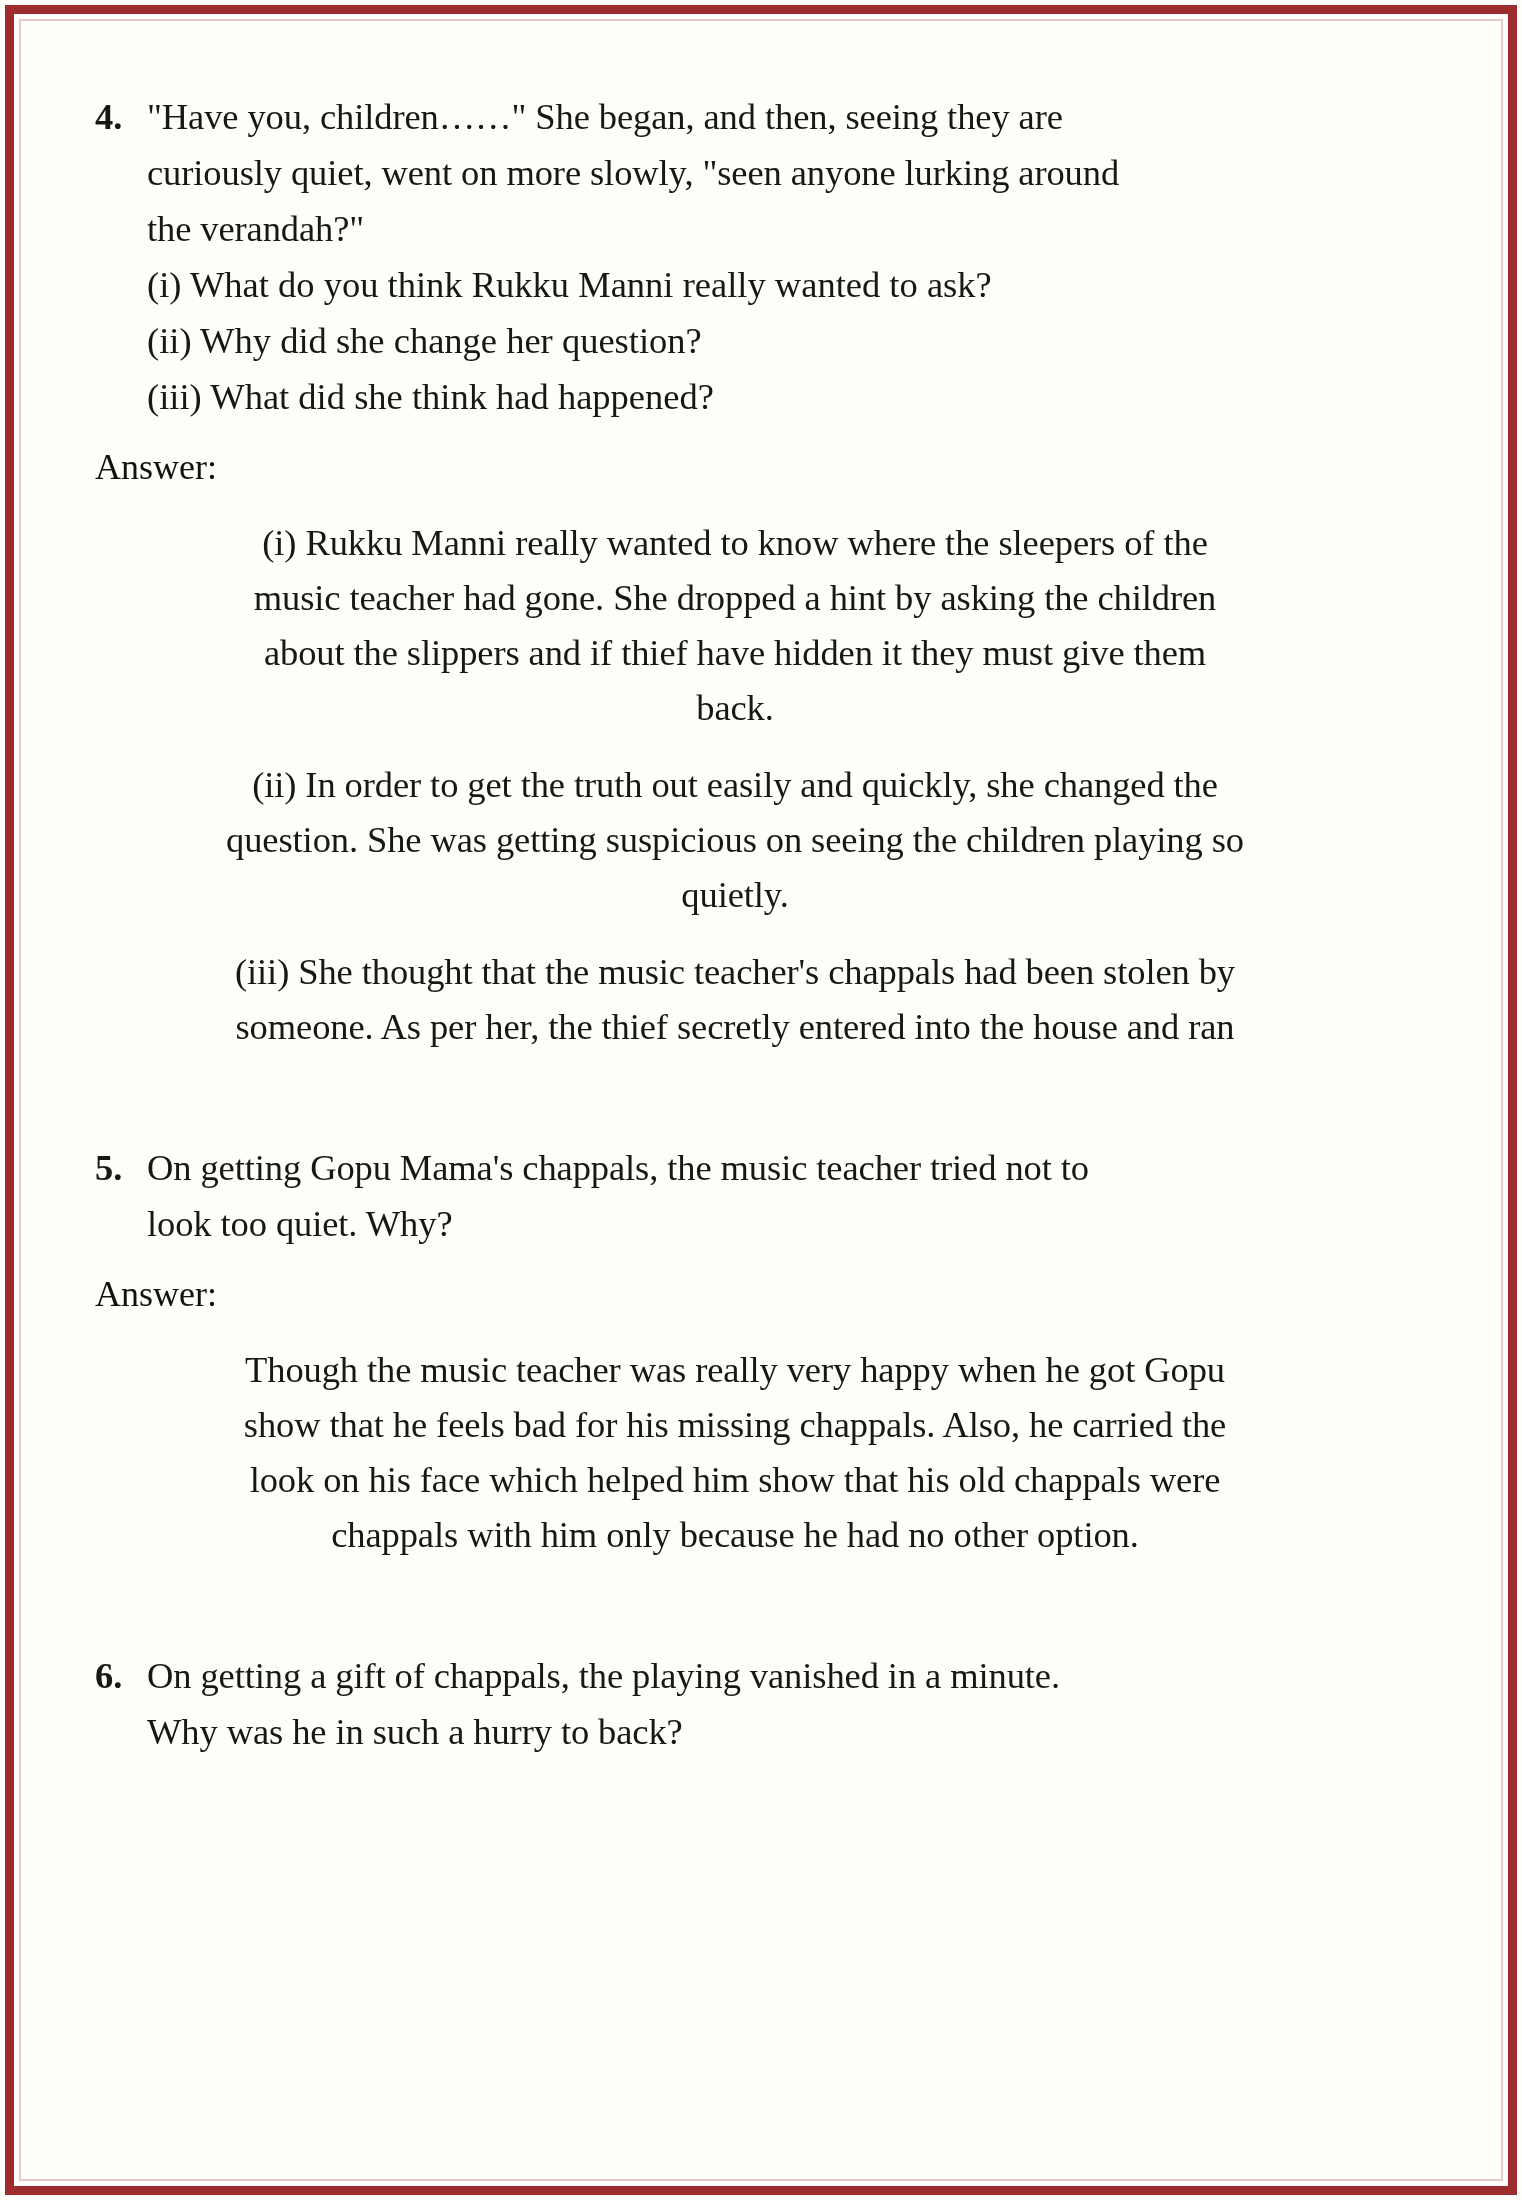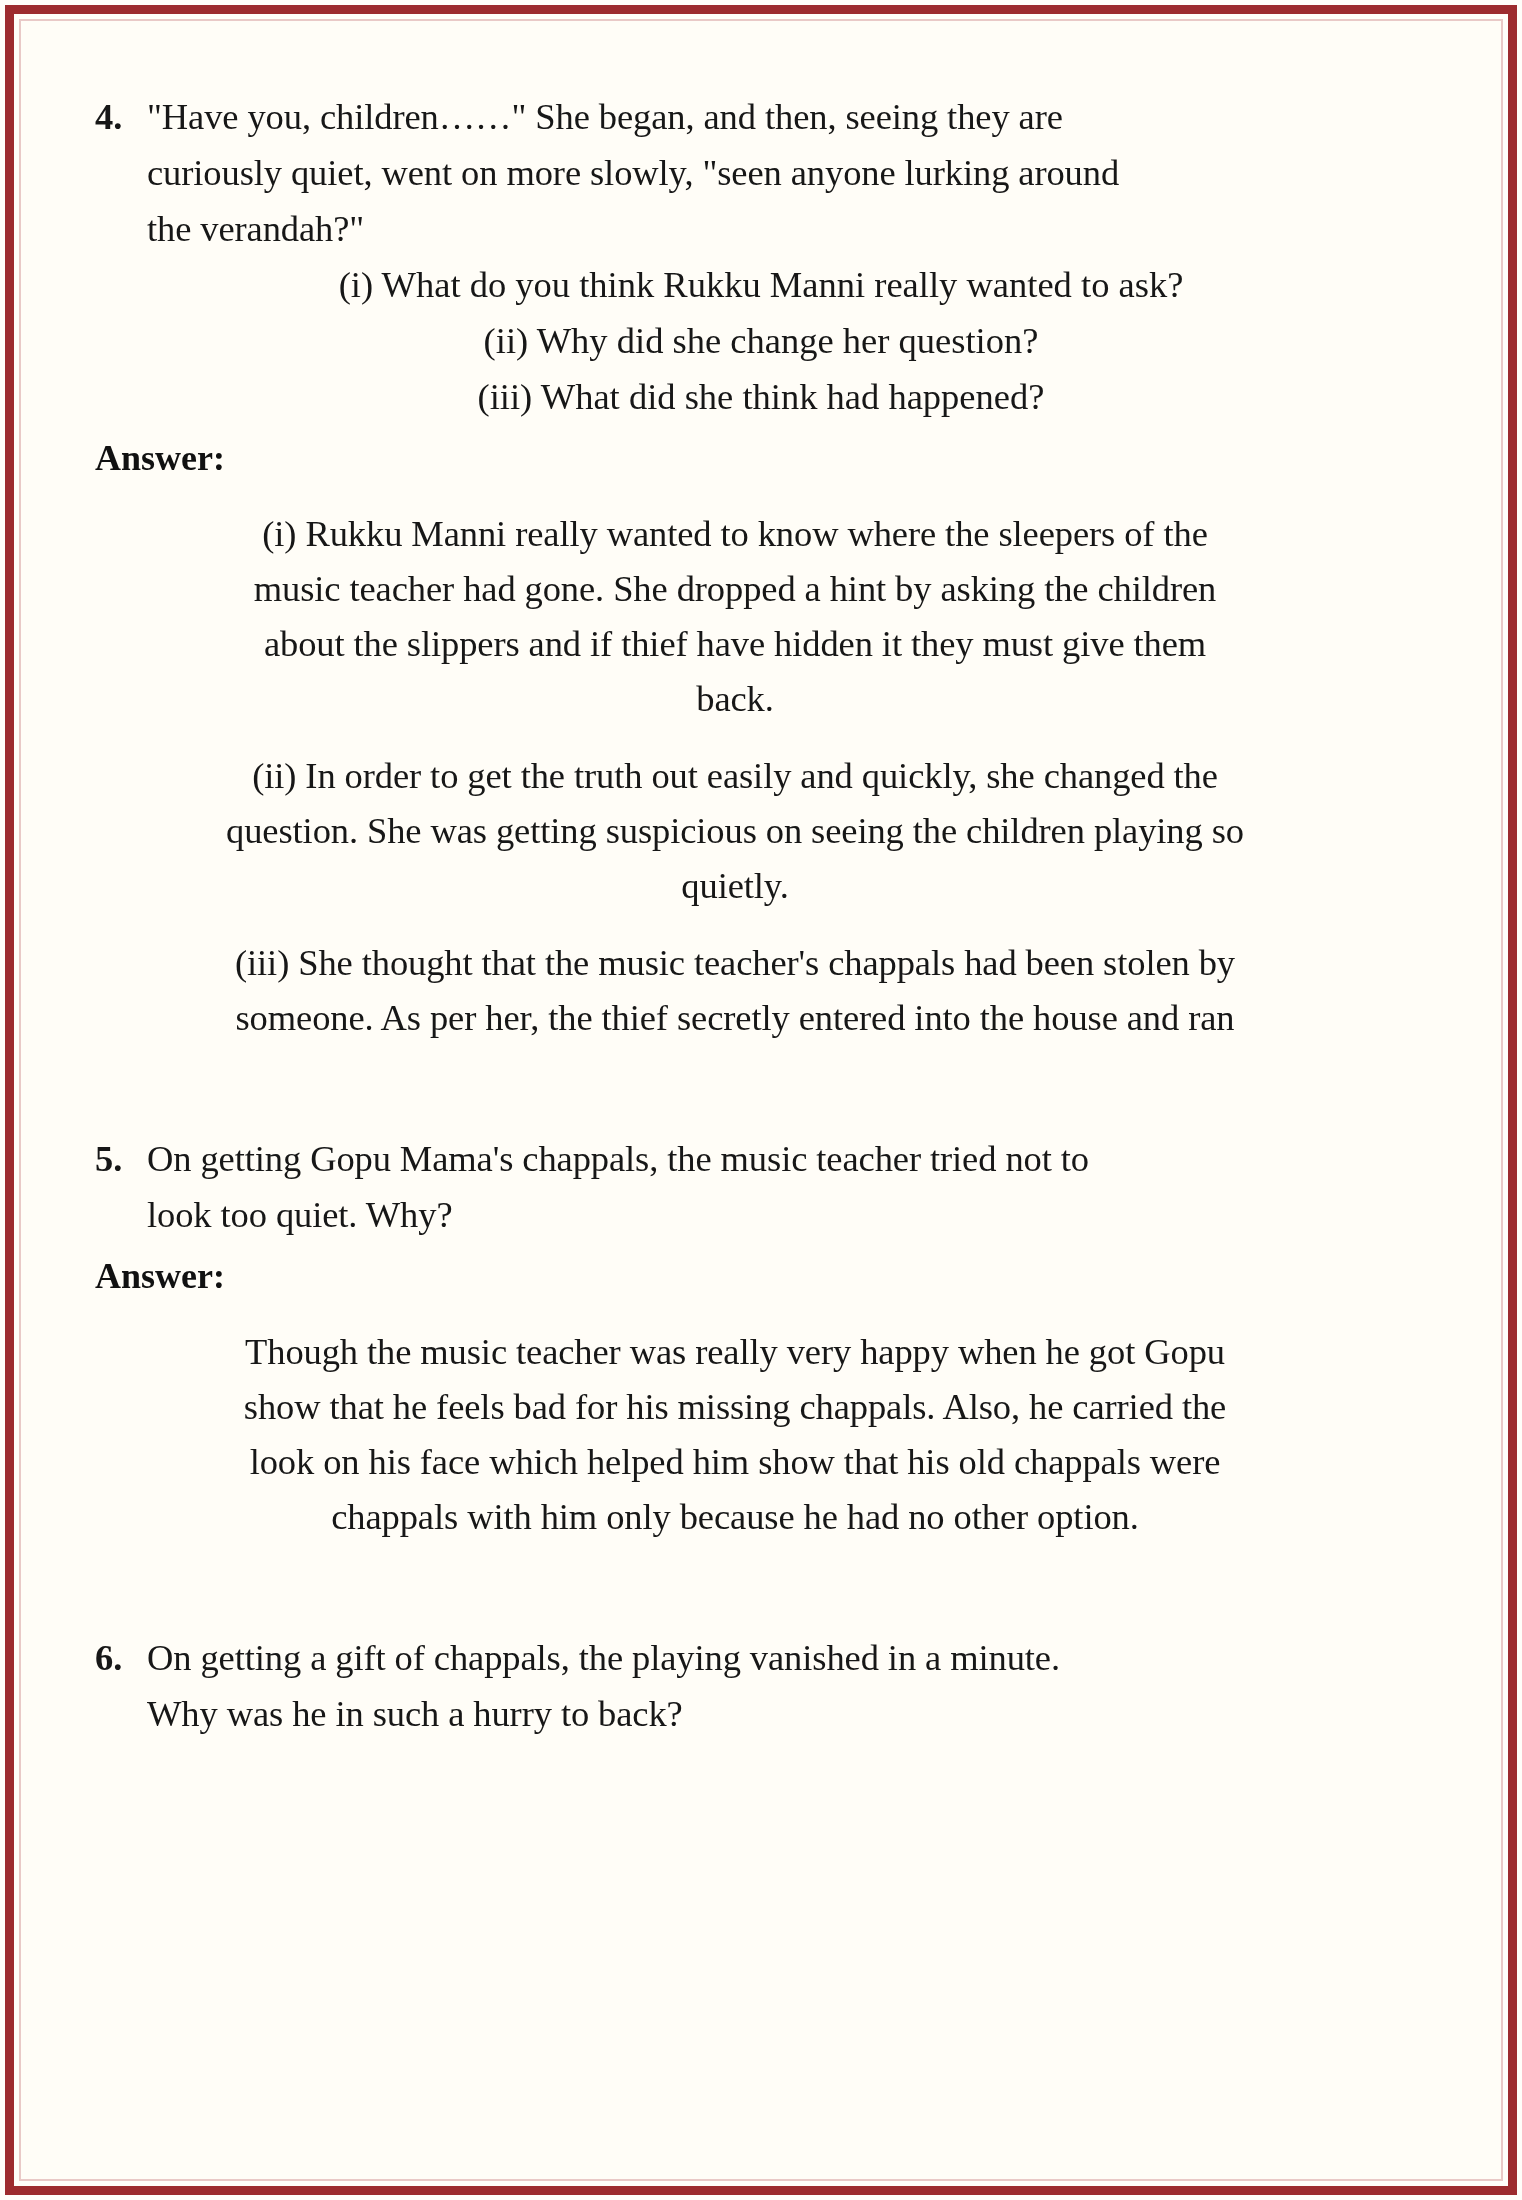--- a/index.html
+++ b/index.html
@@ -72,29 +72,28 @@
     white-space: nowrap;
   }
 
   .sub-line {
     display: block;
     margin-left: 52px;
     font-size: 36.5px;
     line-height: 56px;
     color: #171717;
     white-space: nowrap;
-    text-align: center;
   }
 
   .answer-label {
-    font-weight: bold;
+    font-weight: normal;
     font-size: 36px;
     line-height: 52px;
     color: #111111;
-    margin-top: 7px;
+    margin-top: 16px;
     margin-bottom: 4px;
   }
 
   .para {
     font-size: 36.5px;
     line-height: 55px;
     color: #171717;
     margin-top: 22px;
     letter-spacing: -0.1px;
   }

